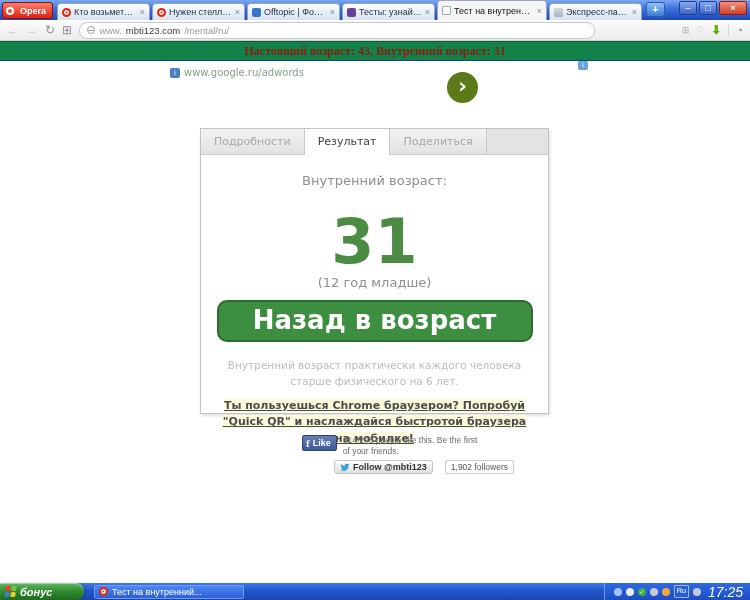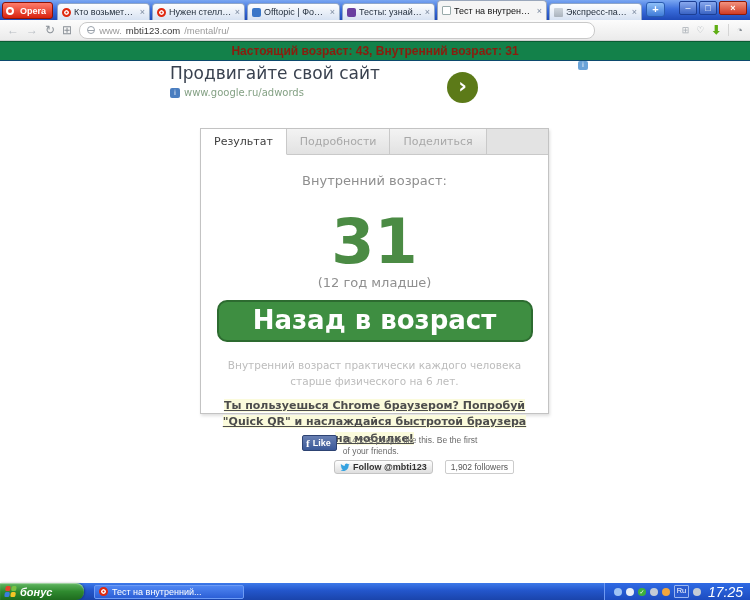--- a/index.html
+++ b/index.html
@@ -63,21 +63,21 @@
   .tool-spacer{flex:1;}
   .mini-ico{color:#aab0b6;font-size:9px;}
   .download-ico{color:#5fae14;font-size:12px;font-weight:bold;}
   .vsep{width:1px;height:12px;background:#d5d5d5;}
   .sync-ico{color:#8a9097;font-size:11px;}
   
   .banner{
     position:absolute;top:41px;left:0;right:0;height:18px;box-sizing:content-box;
     background:#13814a;border-top:1px solid #0a5c33;border-bottom:1px solid #0c4a6e;
     color:#8a1d0e;font-weight:bold;font-size:12px;text-align:center;line-height:18px;
-    font-family:Liberation Sans, sans-serif;
+    font-family:Liberation Serif, serif;
   }
   
   .page{position:absolute;top:61px;left:0;right:0;bottom:17px;background:#fff;font-family:"DejaVu Sans",sans-serif;}
   .ad{position:absolute;left:170px;top:2px;width:400px;}
   .ad-title{font-size:17px;color:#39414f;}
   .ad-url-row{margin-top:4px;display:flex;align-items:center;gap:4px;font-size:10px;color:#84a184;}
   .ad-badge{width:10px;height:10px;background:#4a7ec0;border-radius:2px;color:#fff;font-size:7px;line-height:10px;text-align:center;flex:0 0 auto;}
   .ad-desc{margin-top:5px;font-size:10.5px;color:#9db19d;}
   .ad-arrow{
     position:absolute;left:447px;top:11px;width:31px;height:31px;border-radius:50%;
@@ -219,33 +219,32 @@
   <span class="download-ico">⬇</span>
   <span class="vsep"></span>
   <span class="sync-ico">◔</span>
 </div>
 
 <div class="banner">Настоящий возраст: 43, Внутренний возраст: 31</div>
 
 <div class="page">
 
   <div class="ad">
-    <div class="ad-title">Продвигайте свой сайт</div>
     <div class="ad-url-row">
       <span class="ad-badge">i</span>
       <span>www.google.ru/adwords</span>
     </div>
   </div>
   <div class="ad-arrow">›</div>
   <div class="adchoices">i</div>
 
   <div class="card">
     <div class="card-tabs">
+      <div class="ctab">Подробности</div>
       <div class="ctab active">Результат</div>
-      <div class="ctab">Подробности</div>
       <div class="ctab">Поделиться</div>
     </div>
     <div class="card-body">
       <div class="result-label">Внутренний возраст:</div>
       <div class="age">31</div>
       <div class="diff">(12 год младше)</div>
       <div class="bttf-button">Назад в возраст</div>
       <div class="note">Внутренний возраст практически каждого человека старше физического на 6 лет.</div>
       <div class="promo"><span>Ты пользуешься Chrome браузером? Попробуй "Quick QR" и наслаждайся быстротой браузера на мобилке!</span></div>
     </div>

